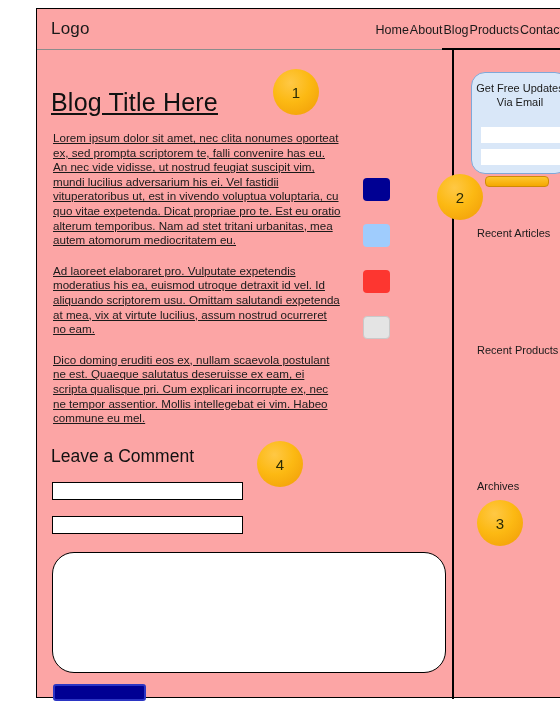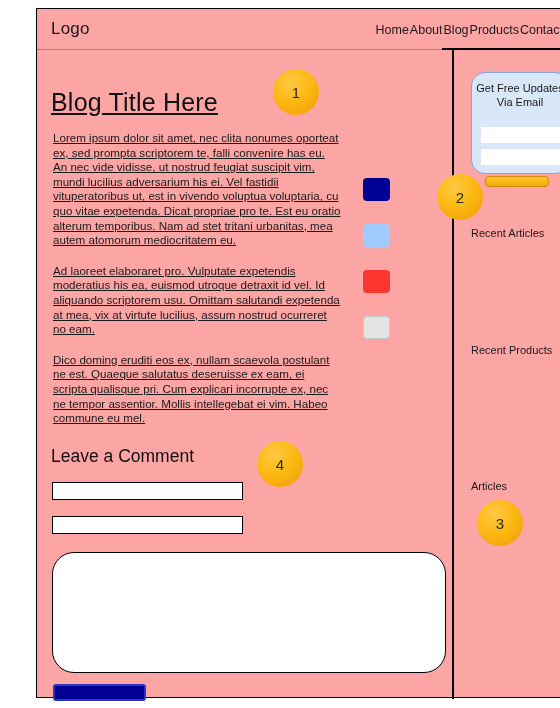--- a/index.html
+++ b/index.html
@@ -255,21 +255,21 @@
     box-sizing: border-box;
     padding: 0;
     background: linear-gradient(180deg, #fdc730 0%, #f5a800 100%);
     font-size: 7px;
     color: #f5a800;
     cursor: pointer;
   }
 
   .sidebar-section {
     position: absolute;
-    left: 19px;
+    left: 25px;
     font-size: 11px;
     color: #1a1a1a;
     white-space: nowrap;
   }
   .sidebar-section.sec-articles { top: 177px; }
   .sidebar-section.sec-comments { top: 294px; }
   .sidebar-section.sec-archives { top: 430px; }
 
   
   .marker {
@@ -343,21 +343,21 @@
 
     <div class="signup-widget">
       <div class="signup-title">Get Free Updates Via Email</div>
       <input class="signup-field f1" type="text" placeholder="" style="">
       <input class="signup-field f2" type="text" placeholder="" style="">
       <button class="signup-submit"></button>
     </div>
 
     <div class="sidebar-section sec-articles">Recent Articles</div>
     <div class="sidebar-section sec-comments">Recent Products</div>
-    <div class="sidebar-section sec-archives">Articles</div>
+    <div class="sidebar-section sec-archives">Archives</div>
   </div>
 
   <div class="marker m1">1</div>
   <div class="marker m2">2</div>
   <div class="marker m3">3</div>
   <div class="marker m4">4</div>
 
 </div>
 
 </body></html>

